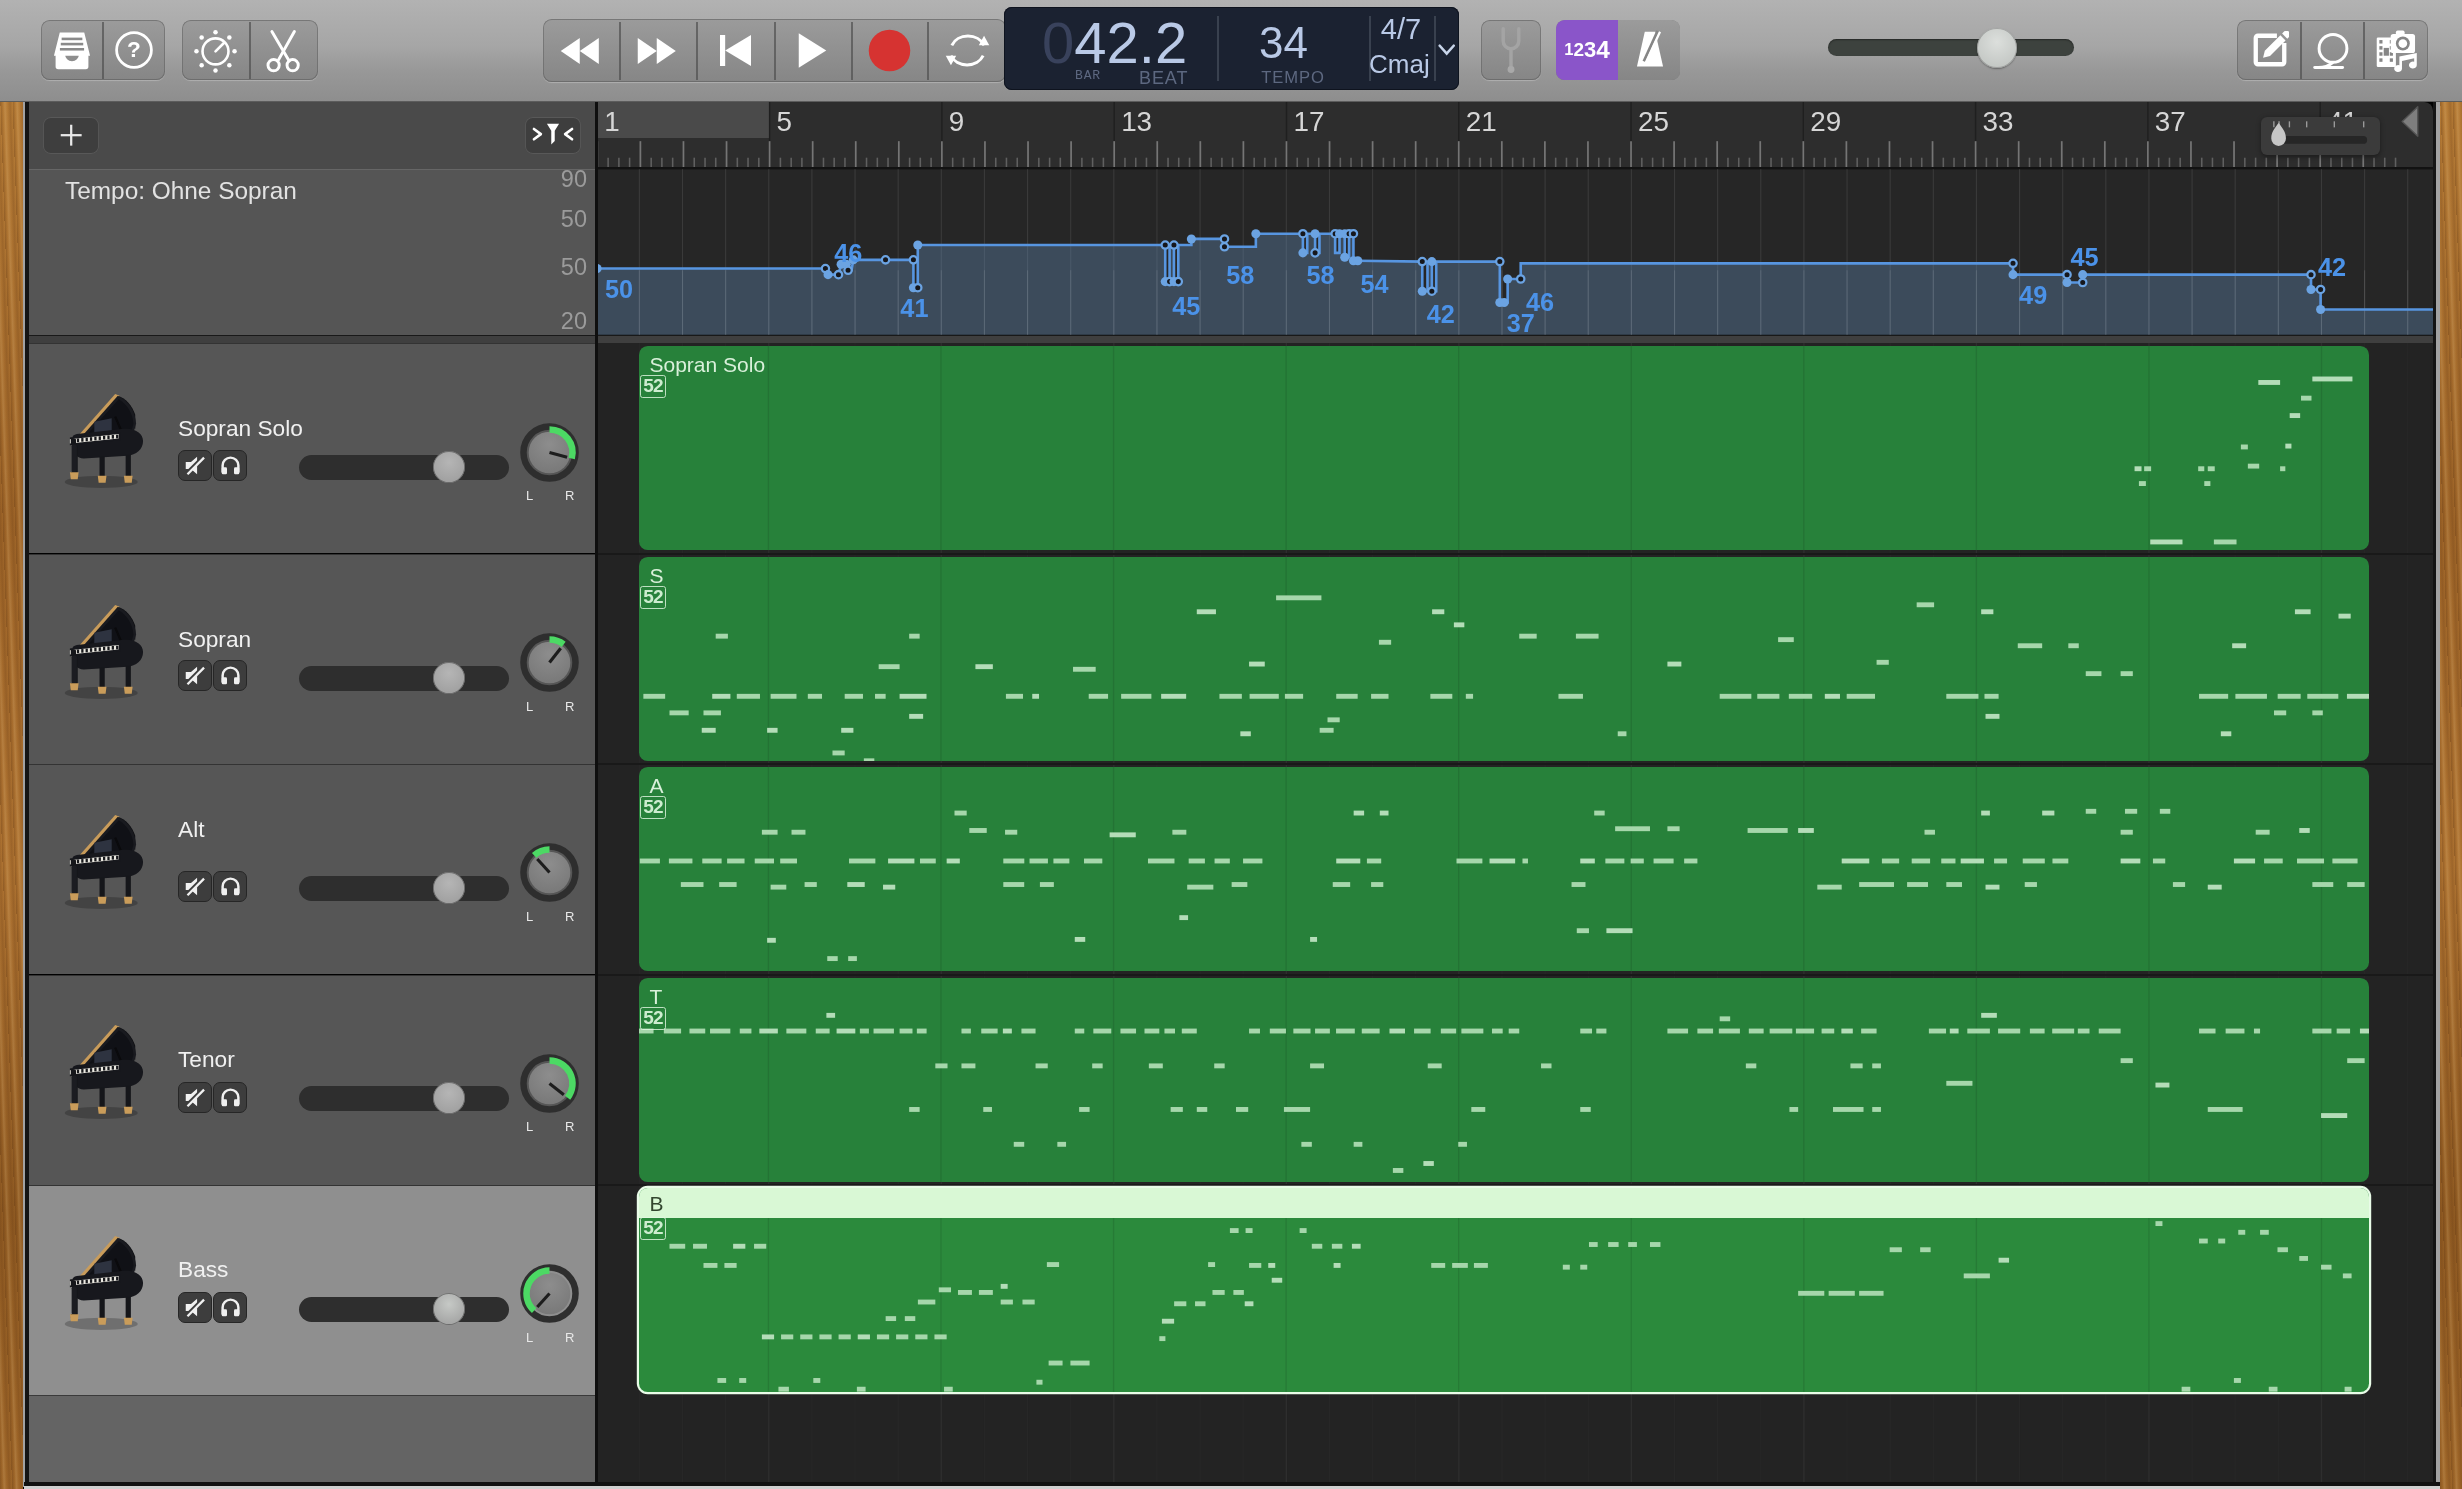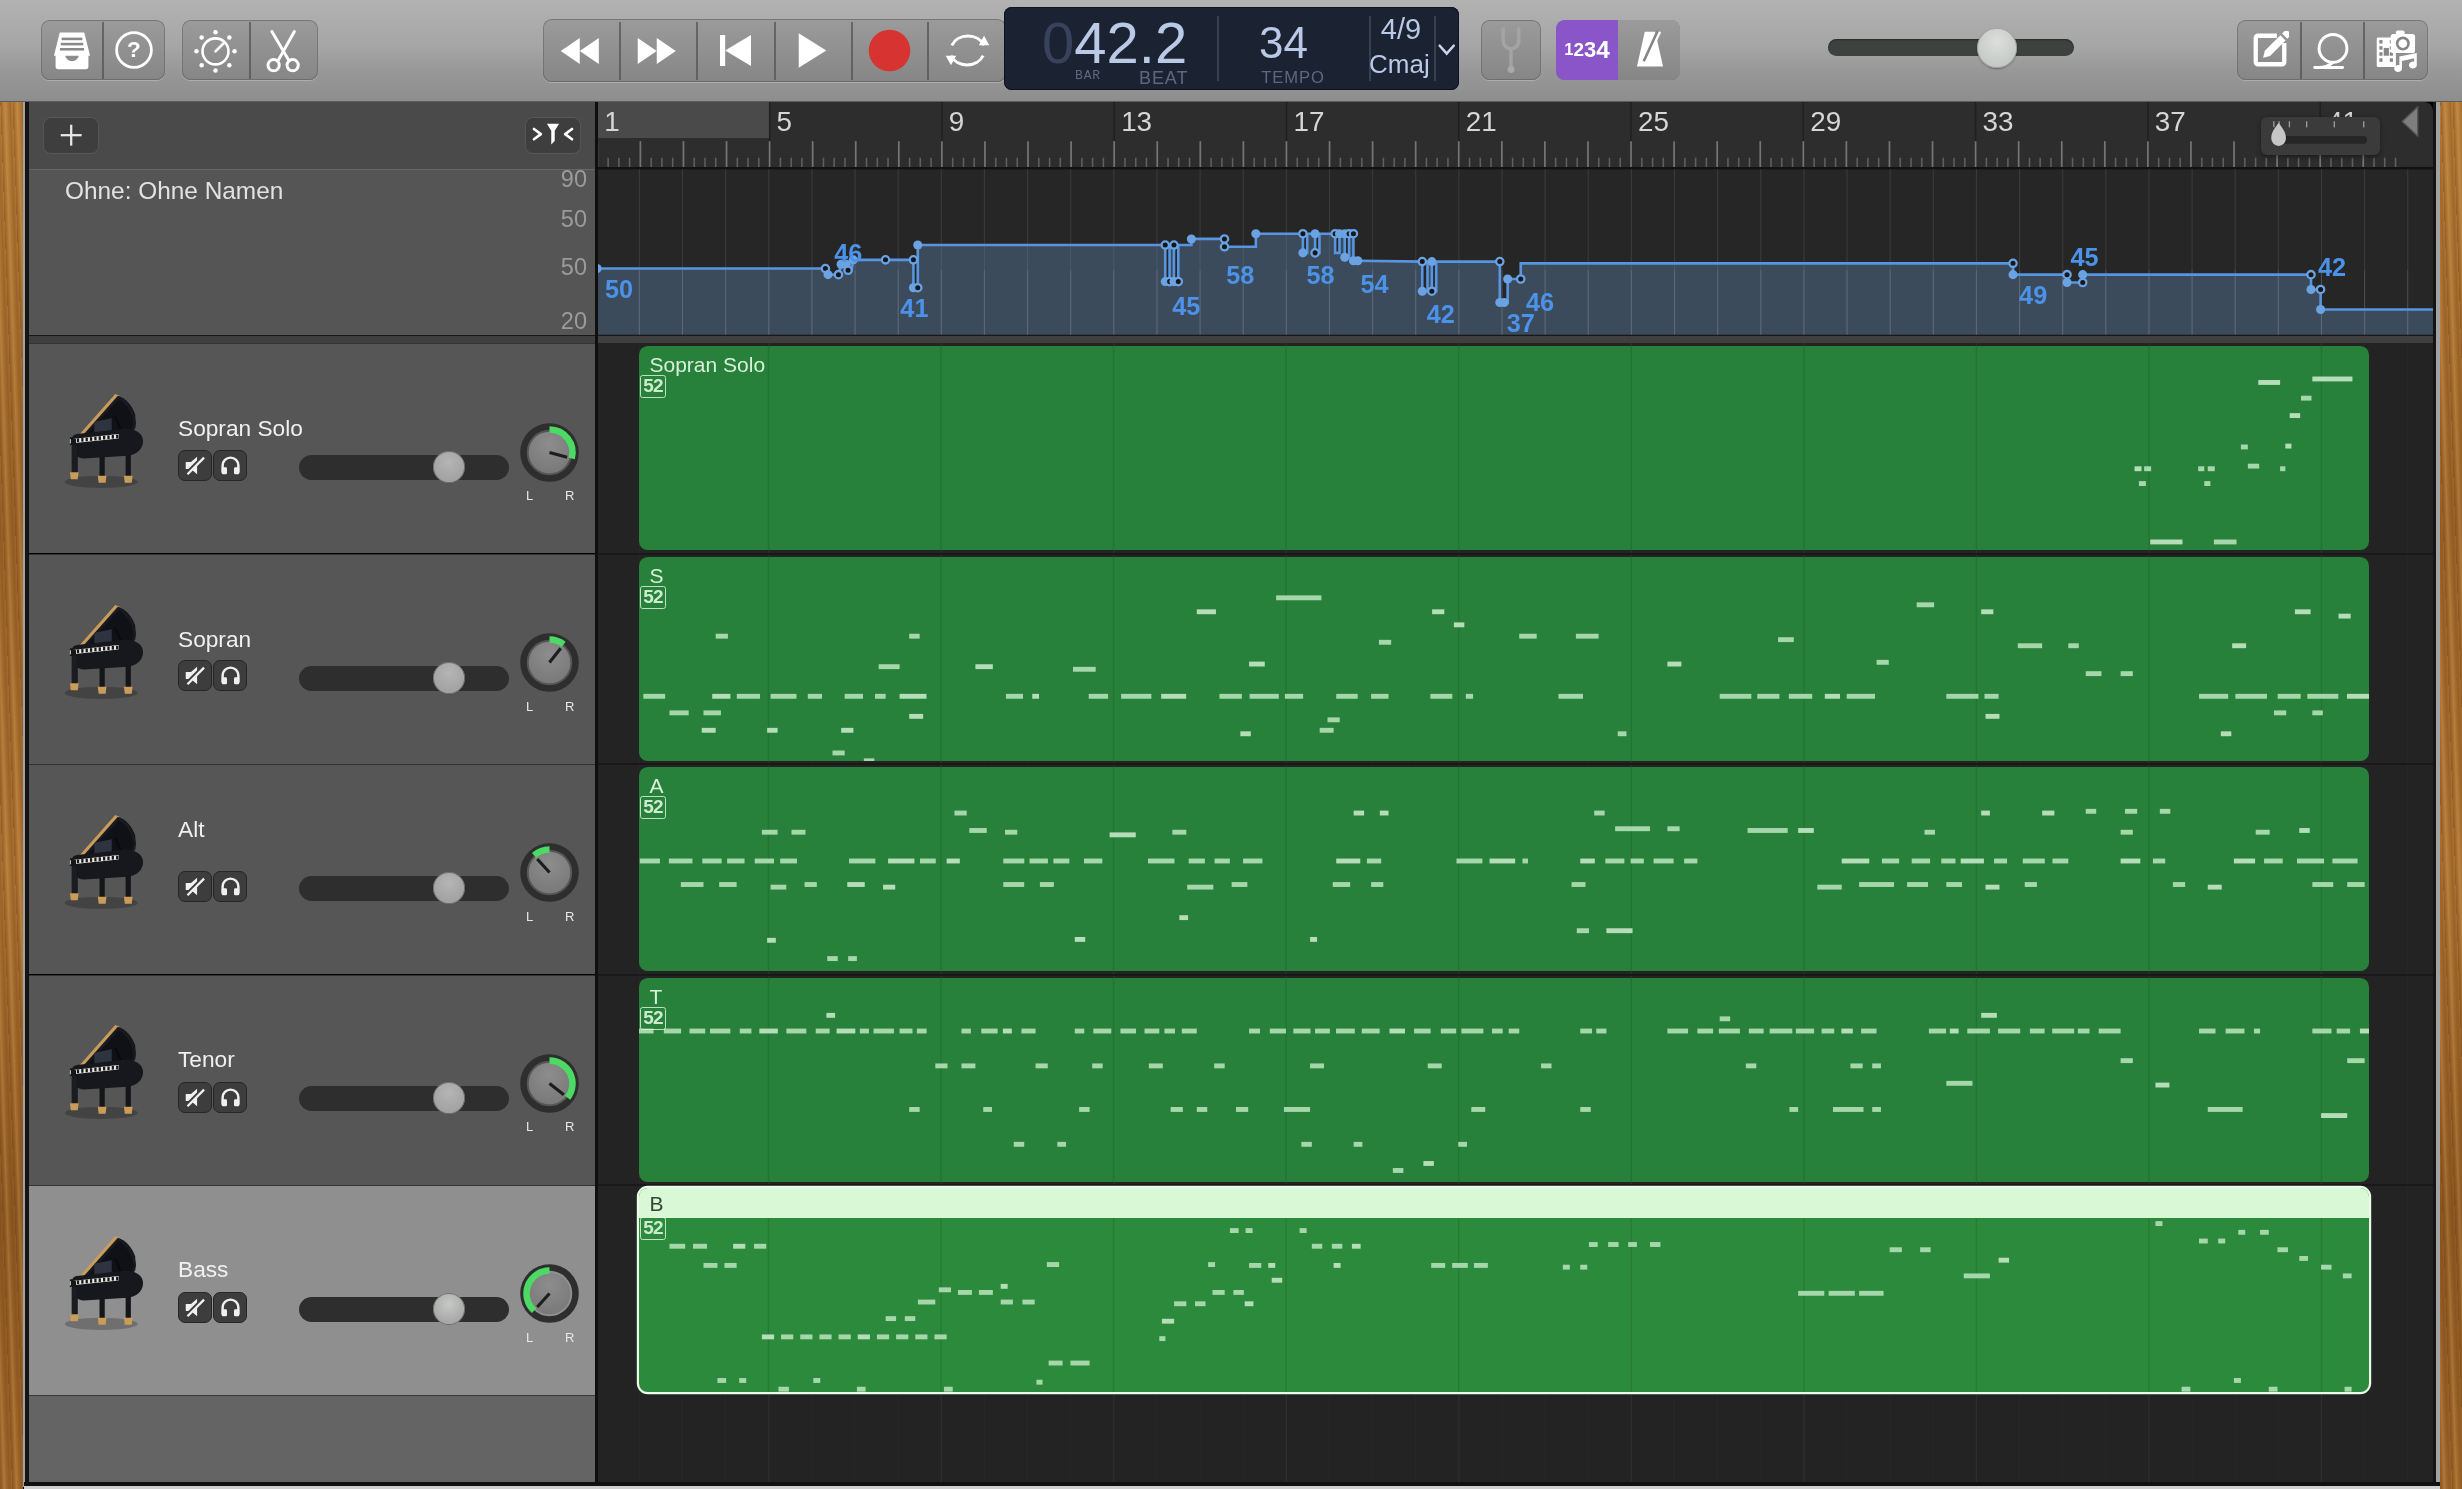--- a/index.html
+++ b/index.html
@@ -114,21 +114,21 @@
   </div>
 <div class="abs" style="left:1004px;top:7px;width:455px;height:83px;background:#1b2231;border-radius:7.8px;box-shadow:inset 0 0 0 0.9px #0e131e;">
 <div class="abs" style="left:38px;top:1.7px;width:209px;height:56px;font-size:58px;font-weight:400;color:#b9c9e6;">
 <span style="color:#39425c;">0</span><span>42.2</span></div>
 <div class="abs" style="left:44px;top:61px;width:80px;font-size:13px;color:#5d6880;text-align:center;letter-spacing:0.9px;font-family:Liberation Mono, monospace;">BAR</div>
 <div class="abs" style="left:135px;top:61px;width:80px;font-size:18px;color:#5d6880;letter-spacing:0.9px;">BEAT</div>
 <div class="abs" style="left:213px;top:8.7px;width:1.7px;height:65px;background:#39414f;"></div>
 <div class="abs" style="left:213px;top:10.5px;width:133px;font-size:44px;color:#b9c9e6;text-align:center;">34</div>
 <div class="abs" style="left:213px;top:61px;width:152px;font-size:16.6px;color:#5d6880;text-align:center;letter-spacing:0.9px;">TEMPO</div>
 <div class="abs" style="left:365px;top:8.7px;width:1.7px;height:65px;background:#39414f;"></div>
-<div class="abs" style="left:365px;top:6.1px;width:64px;font-size:29px;color:#b9c9e6;text-align:center;">4/9</div>
+<div class="abs" style="left:365px;top:6.1px;width:64px;font-size:29px;color:#b9c9e6;text-align:center;">4/7</div>
 <div class="abs" style="left:365px;top:42px;width:48px;font-size:26px;color:#b9c9e6;text-align:center;">Cmaj</div>
 <div class="abs" style="left:430px;top:8.7px;width:1.7px;height:65px;background:#39414f;"></div>
 <svg class="abs" style="left:434px;top:37px" width="17.4" height="12.2" viewBox="0 0 20 14">
       <path d="M2 2 L10 11 L18 2" fill="none" stroke="#c8d5ea" stroke-width="3" stroke-linecap="round"></path>
     </svg>
 </div>
 <div class="abs" style="left:1481px;top:20px;width:60px;height:60px;background:linear-gradient(180deg,#9b9b9b,#868686);border-radius:8.7px;box-shadow:inset 0 0 0 0.9px rgba(90,90,90,.55),0 0.9px 0.9px rgba(255,255,255,.25);">
     <svg class="abs" style="left:17.4px;top:7px" width="26" height="47" viewBox="0 0 30 54">
 <g fill="none" stroke="#a4a4a4" stroke-width="4" stroke-linecap="round">
 <path d="M6 2 L6 16 A 9 9 0 0 0 24 16 L24 2"></path>
@@ -419,21 +419,21 @@
         <line x1="118" y1="5" x2="118" y2="12"></line>
 </g>
 <rect x="14" y="22" width="108" height="9" rx="4.5" fill="#262626"></rect>
 <path d="M19.5 7 C 24 13 28 17 28 25 A 8.5 8.5 0 0 1 11 25 C 11 17 15 13 19.5 7 Z" fill="#c6c6c6"></path>
 </svg>
   </div>
 <svg class="abs" style="left:2399px;top:105px" width="21" height="33" viewBox="0 0 22 36">
     <path d="M20 2 L20 34 L3 18 Z" fill="#7e7e7e" stroke="#545454" stroke-width="1.5" stroke-linejoin="round"></path>
   </svg>
 <div class="abs" style="left:29px;top:169px;width:566px;height:166px;background:#555555;border-top:0.9px solid #666;"></div>
-<div class="abs" style="left:65px;top:177px;font-size:24.4px;color:#e2e2e2;">Ohne: Ohne Namen</div>
+<div class="abs" style="left:65px;top:177px;font-size:24.4px;color:#e2e2e2;">Tempo: Ohne Sopran</div>
 <div class="abs" style="left:517px;top:166px;width:70px;text-align:right;font-size:23.5px;color:#9b9b9b;">90</div>
 <div class="abs" style="left:517px;top:206px;width:70px;text-align:right;font-size:23.5px;color:#9b9b9b;">50</div>
 <div class="abs" style="left:517px;top:254px;width:70px;text-align:right;font-size:23.5px;color:#9b9b9b;">50</div>
 <div class="abs" style="left:517px;top:308px;width:70px;text-align:right;font-size:23.5px;color:#9b9b9b;">20</div>
 <div class="abs" style="left:595px;top:102px;width:2.6px;height:1380px;background:#0f0f0f;"></div>
 <svg class="abs" style="left:598px;top:169px" width="1835" height="166" viewBox="0 0 2106 190">
     <rect x="0" y="0" width="2106" height="190" fill="#262626"></rect>
     <line x1="47.5" y1="0" x2="47.5" y2="190" stroke="#3a3a3a" stroke-width="1.3"></line>
     <line x1="97.0" y1="0" x2="97.0" y2="190" stroke="#3a3a3a" stroke-width="1.3"></line>
     <line x1="146.5" y1="0" x2="146.5" y2="190" stroke="#3a3a3a" stroke-width="1.3"></line>

